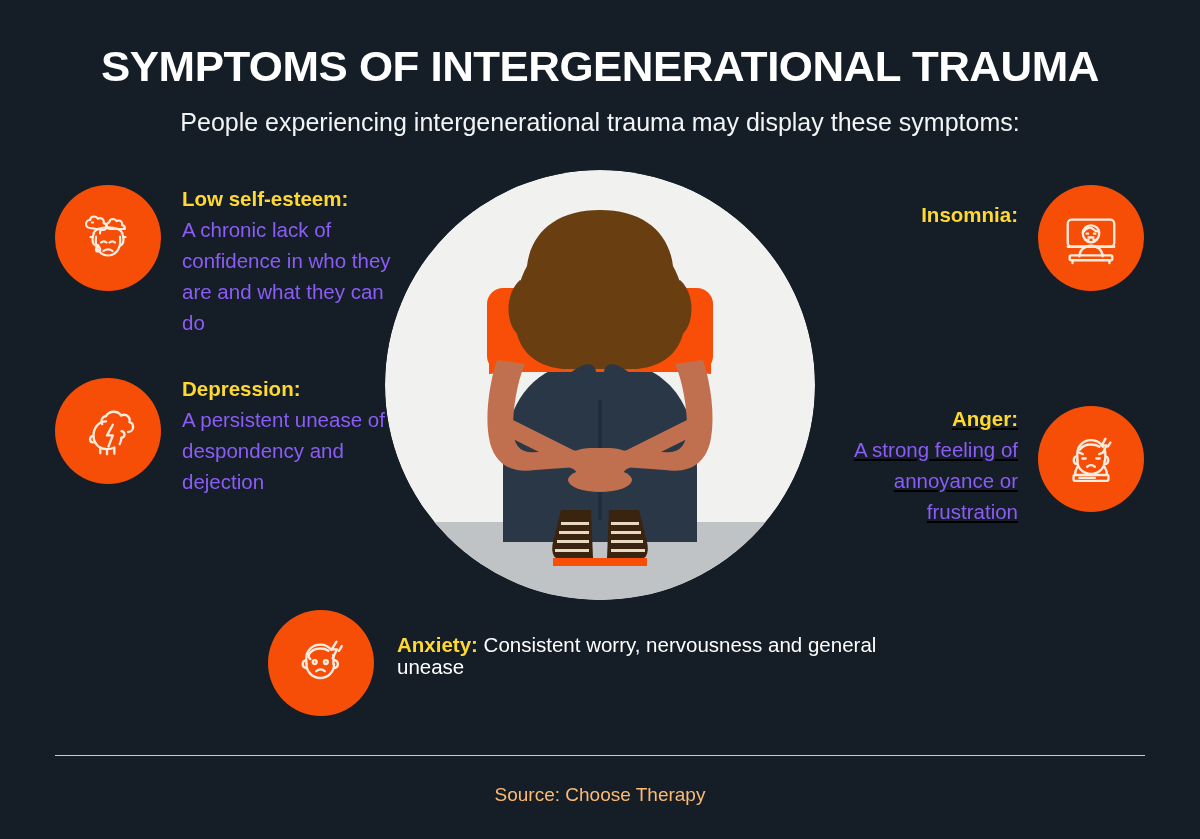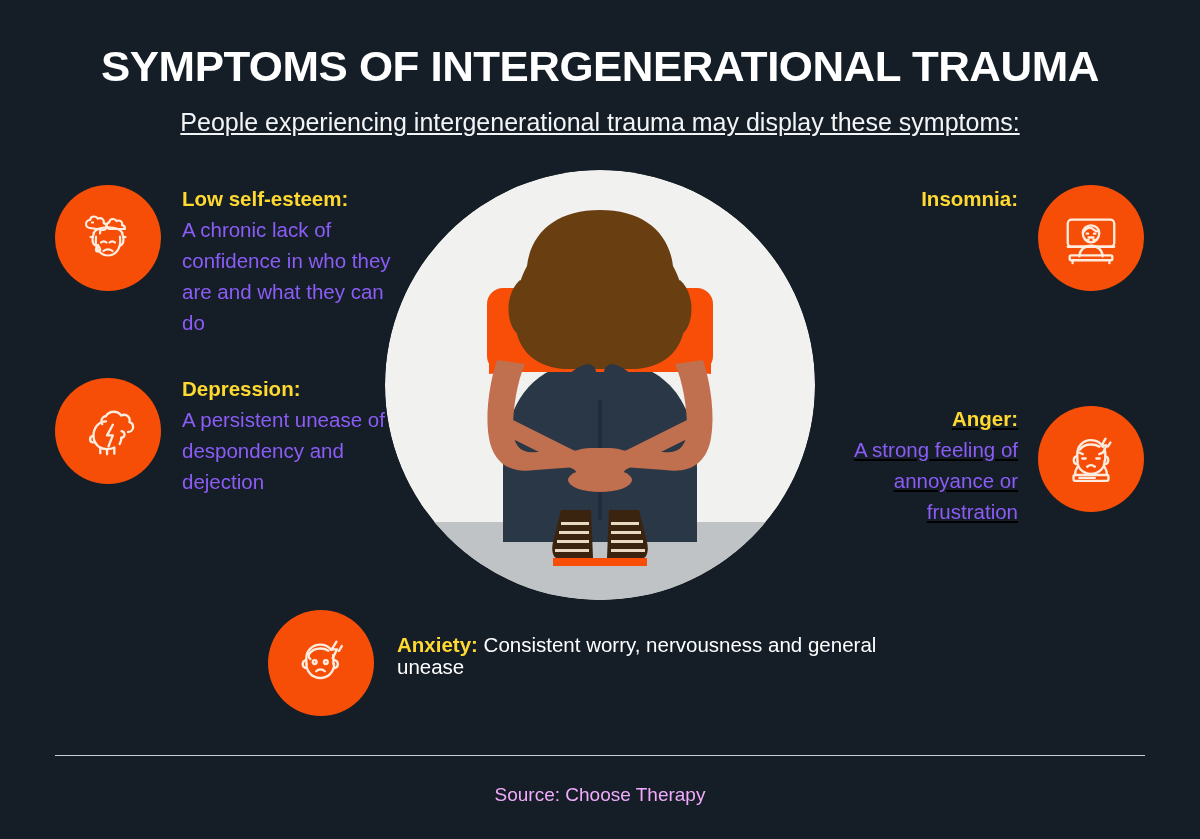--- a/index.html
+++ b/index.html
@@ -27,21 +27,20 @@
     font-stretch: condensed;
     transform: scaleX(1.02);
   }
   .subtitle {
     position: absolute;
     left: 0; top: 108px; width: 1200px;
     text-align: center;
     color: #F2F4F6;
     font-size: 25px;
     font-weight: 400;
-    text-decoration: underline;
   }
 
   
   .badge {
     position: absolute;
     width: 106px; height: 106px;
     border-radius: 50%;
     background: #F74E07;
     display: flex;
     align-items: center;
@@ -87,21 +86,21 @@
   .divider {
     position: absolute;
     left: 55px; top: 755px;
     width: 1090px; height: 1px;
     background: #C9CDD1;
   }
   .source {
     position: absolute;
     left: 0; top: 784px; width: 1200px;
     text-align: center;
-    color: #f0abfc;
+    color: #fdba74;
     font-size: 19px;
     font-weight: 400;
   }
 </style>
 </head>
 <body>
 
 <div id="page">
 
   <div class="title">SYMPTOMS OF INTERGENERATIONAL TRAUMA</div>
@@ -235,21 +234,21 @@
       <path d="M35 27.5h1.5"></path>
       <path d="M29.5 31.5h5"></path>
       <path d="M27.5 34h2"></path>
       <path d="M34.5 34h2"></path>
       <path d="M20 51c0-6.5 5.5-11 12-11s12 4.5 12 11"></path>
       <rect x="10" y="50" width="44" height="5" rx="1.5"></rect>
       <path d="M13 55v3"></path>
       <path d="M51 55v3"></path>
     </svg>
   </div>
-  <div class="block right-align" style="left:800px; top:183px; width:218px;">
+  <div class="block right-align" style="left:800px; top:199px; width:218px;">
     <div class="heading">Insomnia:</div>
   </div>
 
   <div class="badge" style="left:1038px; top:406px;">
     <svg width="62" height="62" viewBox="0 0 64 64" fill="none" stroke="#FDECE0" stroke-width="2.4" stroke-linecap="round" stroke-linejoin="round">
       <path d="M18 34c0-2.5-.2-5-.2-7 0-8.2 6-14.5 14.2-14.5 5.5 0 10 2.8 12.3 7"></path>
       <path d="M46 22c.5 1.6.8 3.3.8 5 0 2-.2 4.5-.2 7"></path>
       <path d="M18 34c0 7.5 6 13.5 14 13.5S46 41.5 46 34"></path>
       <path d="M20.5 22.5c2-3.5 6-5.5 11.5-5.5 3.5 0 6.5.8 8.8 2.3"></path>
       <path d="M23.5 27l-4.5-2"></path>

